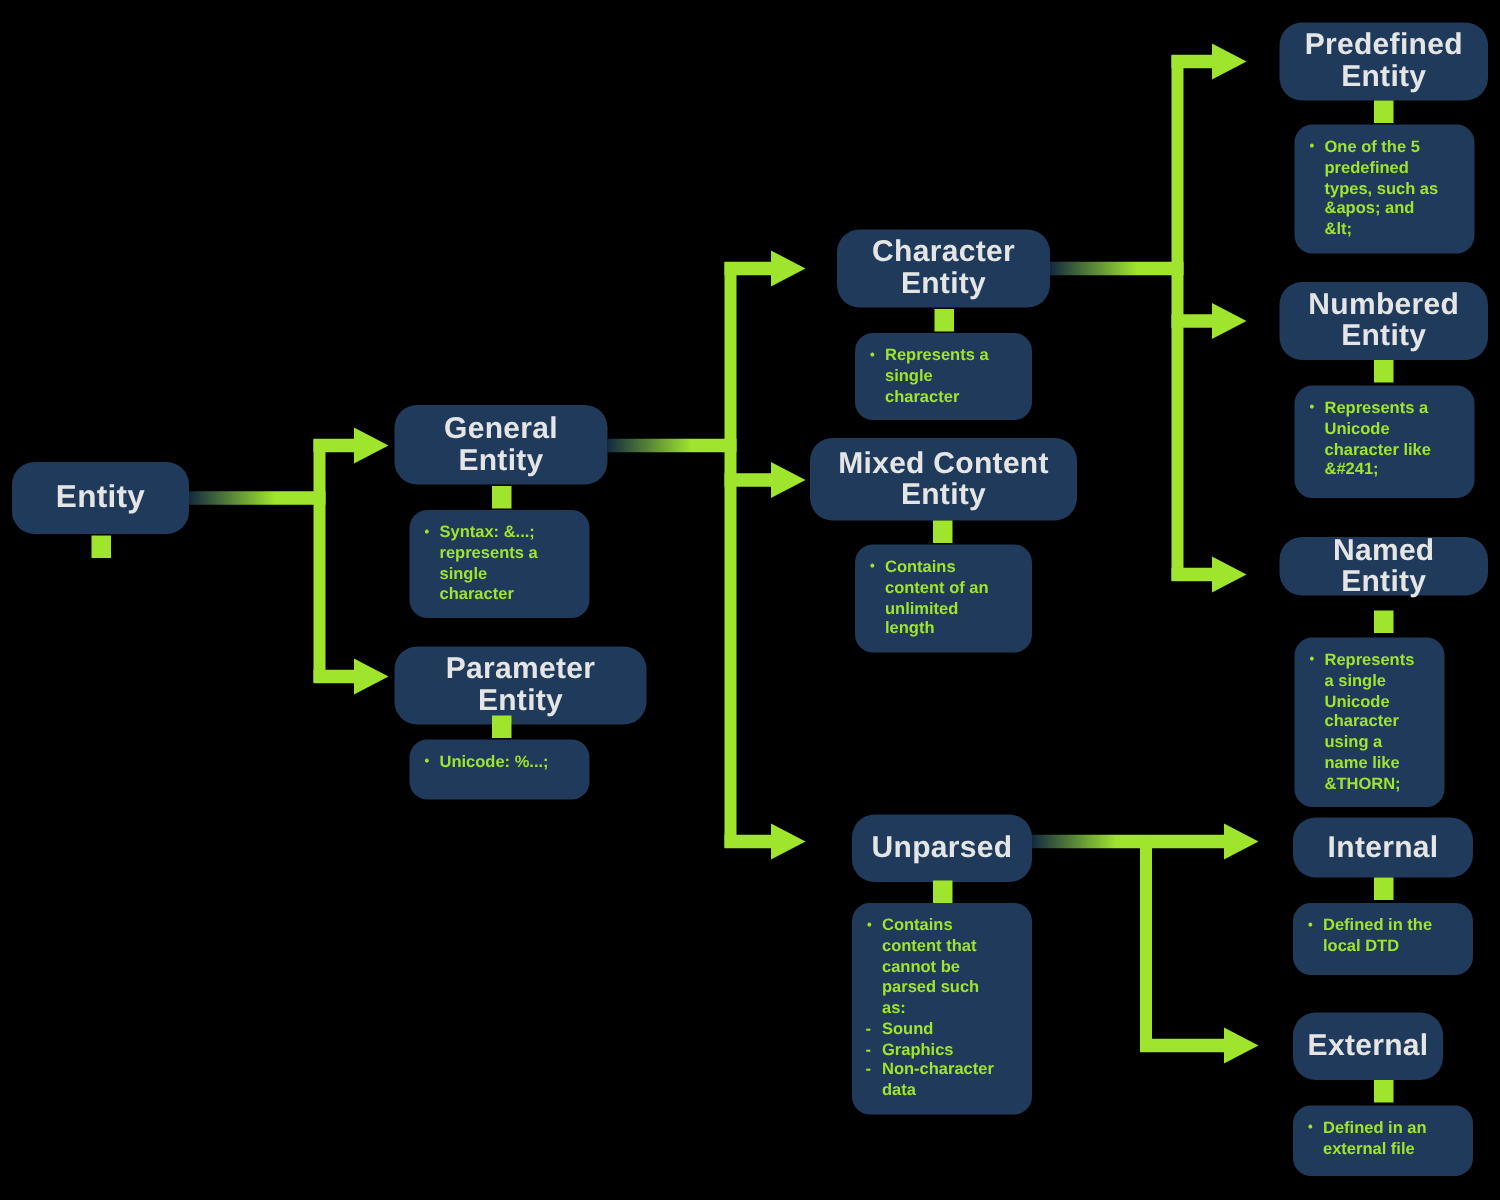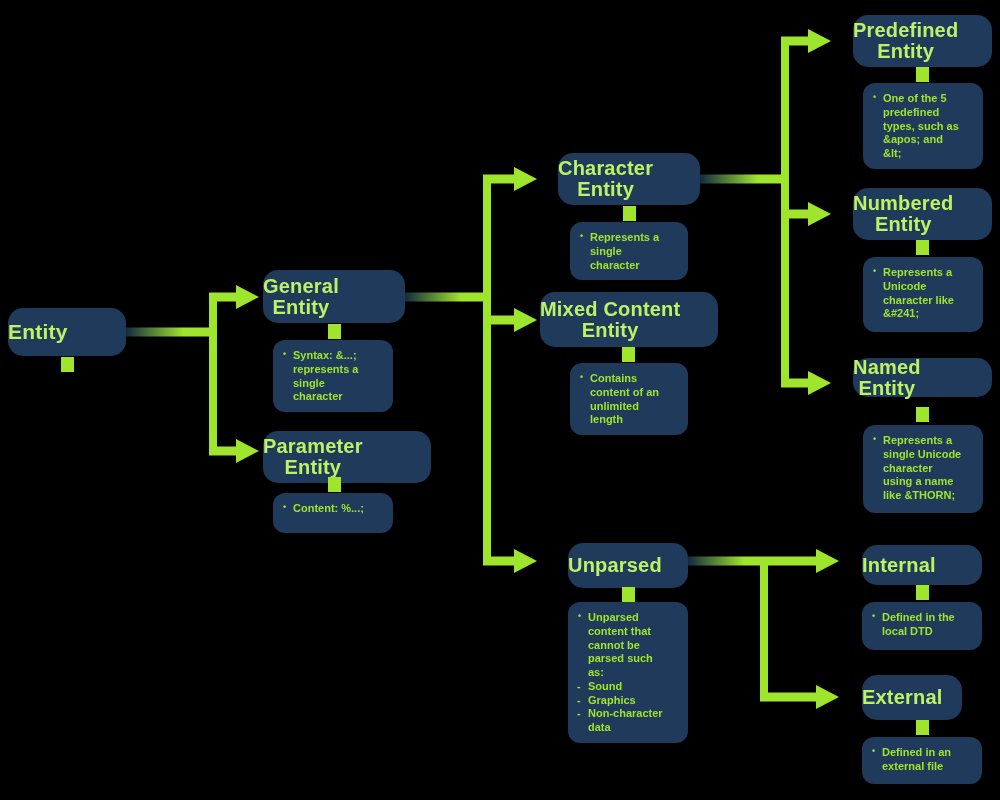--- a/index.html
+++ b/index.html
@@ -3,22 +3,22 @@
 <meta charset="utf-8">
 <style>
   html,body{margin:0;padding:0;background:#000;}
   #canvas{
     position:relative;width:1000px;height:800px;background:#000000;
     font-family:"Liberation Sans",sans-serif;overflow:hidden;
   }
   #wires{position:absolute;left:0;top:0;z-index:1;}
   .title-box{
     position:absolute;z-index:2;background:#1f3a5a;border-radius:15px;
-    display:flex;align-items:center;text-align:center;
-    color:#bef264;font-weight:bold;
+    display:flex;align-items:center;justify-content:center;text-align:center;
+    color:#e5e5e5;font-weight:bold;
   }
   .title-box .t{white-space:pre-line;line-height:1.04;font-size:20px;letter-spacing:.2px;}
   .desc-box{
     position:absolute;z-index:2;background:#1f3a5a;border-radius:12px;
     color:#9fe42d;font-size:11px;font-weight:700;line-height:1.25;
     padding:9px 21px 8px 9px;box-sizing:border-box;
   }
   .bullets{list-style:none;margin:0;padding:0;}
   .bullets li{position:relative;padding-left:11px;}
   .bullets li.dot::before{content:"•";position:absolute;left:1px;top:0;font-size:9px;}
@@ -46,21 +46,21 @@
   .p-unparsed-sq{left:622px;top:587px}
   .p-unparsed-d{left:568px;top:602px;width:120px;min-height:133px}
   .p-predefined-t{left:853px;top:15px;width:139px;height:52px}
   .p-predefined-sq{left:916px;top:67px}
   .p-predefined-d{left:863px;top:83px;width:120px;min-height:77px}
   .p-numbered-t{left:853px;top:188px;width:139px;height:52px}
   .p-numbered-sq{left:916px;top:240px}
   .p-numbered-d{left:863px;top:257px;width:120px;min-height:75px}
   .p-named-t{left:853px;top:358px;width:139px;height:39px}
   .p-named-sq{left:916px;top:407px}
-  .p-named-d{left:863px;top:425px;width:120px;min-height:88px}
+  .p-named-d{left:863px;top:425px;width:100px;min-height:88px}
   .p-internal-t{left:862px;top:545px;width:120px;height:40px}
   .p-internal-sq{left:916px;top:585px}
   .p-internal-d{left:862px;top:602px;width:120px;min-height:48px}
   .p-external-t{left:862px;top:675px;width:100px;height:45px}
   .p-external-sq{left:916px;top:720px}
   .p-external-d{left:862px;top:737px;width:120px;min-height:47px}
 </style>
 </head>
 <body>
 
@@ -137,21 +137,21 @@
     </ul>
   </div>
 
   <div class="title-box p-parameter-t">
     <span class="t">Parameter
 Entity</span>
   </div>
   <div class="sq p-parameter-sq"></div>
   <div class="desc-box p-parameter-d">
     <ul class="bullets">
-      <li class="dot">Content: %...;</li>
+      <li class="dot">Unicode: %...;</li>
     </ul>
   </div>
 
   <div class="title-box p-character-t">
     <span class="t">Character
 Entity</span>
   </div>
   <div class="sq p-character-sq"></div>
   <div class="desc-box p-character-d">
     <ul class="bullets">
@@ -169,21 +169,21 @@
       <li class="dot">Contains content of an unlimited length</li>
     </ul>
   </div>
 
   <div class="title-box p-unparsed-t">
     <span class="t">Unparsed</span>
   </div>
   <div class="sq p-unparsed-sq"></div>
   <div class="desc-box p-unparsed-d">
     <ul class="bullets">
-      <li class="dot">Unparsed content that cannot be parsed such as:</li>
+      <li class="dot">Contains content that cannot be parsed such as:</li>
       <li class="dash">Sound</li>
       <li class="dash">Graphics</li>
       <li class="dash">Non-character data</li>
     </ul>
   </div>
 
   <div class="title-box p-predefined-t">
     <span class="t">Predefined
 Entity</span>
   </div>

